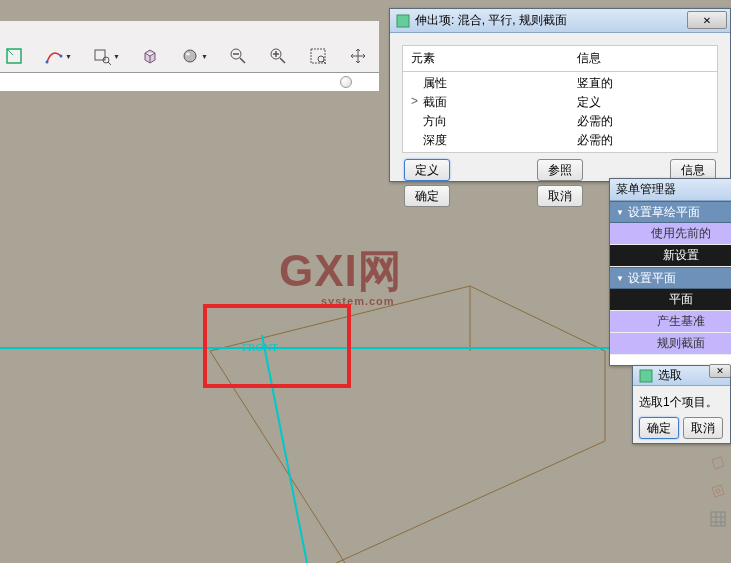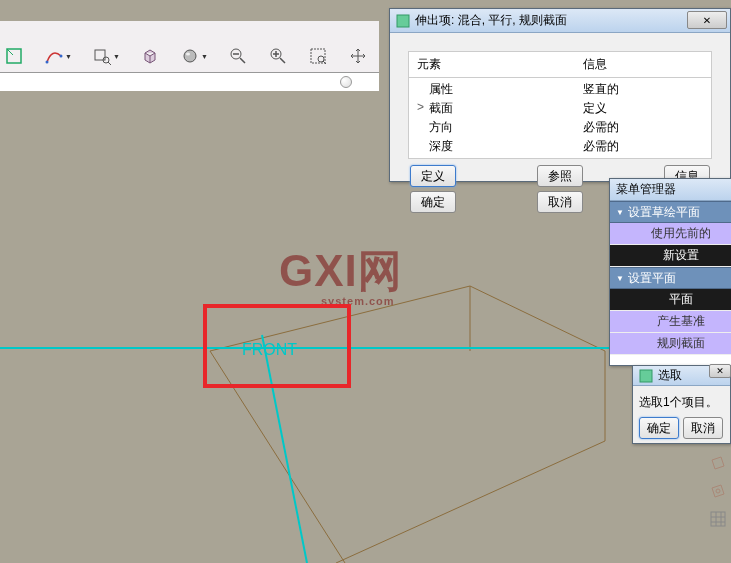--- a/index.html
+++ b/index.html
@@ -17,33 +17,33 @@
 
 
 .white-strip { position: absolute; left: 0; top: 73px; width: 379px; height: 18px; background: #fff; }
 .strip-circle { position: absolute; left: 340px; top: 76px; width: 12px; height: 12px; border: 1px solid #999; border-radius: 50%; background: radial-gradient(circle at 30% 30%, #fff, #ddd); }
 
 
 .viewport { position: absolute; left: 0; top: 91px; width: 731px; height: 472px; background: #a9a495; }
 .watermark { position: absolute; left: 279px; top: 151px; color: #7f1d1d; font-family: Arial, sans-serif; font-weight: bold; opacity: 0.6; user-select: none; pointer-events:none; }
 .watermark .big { font-size: 44px; letter-spacing: 1px; }
 .watermark .small { font-size: 11px; letter-spacing: 1px; margin-left: 42px; margin-top: -6px; }
-.label-cyan { position: absolute; color: #00c8c8; font-size: 16px; font-family: Liberation Sans, sans-serif; }
+.label-cyan { position: absolute; color: #00c8c8; font-size: 11px; font-family: Liberation Serif, serif; }
 
 
 .red-box { position: absolute; border: 4px solid #e8262a; }
 
 
 .dlg { position: absolute; background: #f0f0f0; border: 1px solid #5a6a7a; box-shadow: 1px 1px 3px rgba(0,0,0,0.3); }
 .dlg-title { height: 24px; background: linear-gradient(#dce8f6, #bcd3ed); display: flex; align-items: center; padding-left: 6px; color: #000; border-bottom: 1px solid #8ba6c4; }
 .dlg-title .ticon { width: 14px; height: 14px; margin-right: 5px; }
 .dlg-close { position: absolute; right: 3px; top: 2px; width: 40px; height: 18px; background: linear-gradient(#eee,#ccc); border: 1px solid #888; border-radius: 2px; display: flex; align-items: center; justify-content: center; font-size: 10px; }
 
 .protrude { left: 389px; top: 0; width: 342px; height: 174px; margin-top: 8px; }
-.protrude .body { padding: 18px; }
+.protrude .body { padding: 12px; }
 .protrude .grid-head { display: flex; padding: 4px 8px; background: #fff; border: 1px solid #ccc; border-bottom: none; }
 .protrude .grid-head > div:first-child { width: 166px; }
 .protrude .grid-body { background: #fff; border: 1px solid #ccc; padding: 2px 0; }
 .protrude .row { display: flex; padding: 1px 8px; }
 .protrude .row .mark { width: 12px; color: #666; }
 .protrude .row .c1 { width: 154px; }
 .protrude .btnrow { display: flex; gap: 6px; padding: 6px 2px 2px 2px; }
 .protrude .btnrow.r2 { padding-top: 2px; }
 .btn { height: 22px; padding: 0 10px; background: linear-gradient(#f8f8f8,#e2e2e2); border: 1px solid #888; border-radius: 3px; display: inline-flex; align-items: center; justify-content: center; min-width: 44px; white-space: nowrap; }
 .btn.focus { border-color: #3d7bcc; box-shadow: 0 0 2px #6aa6f0; }

